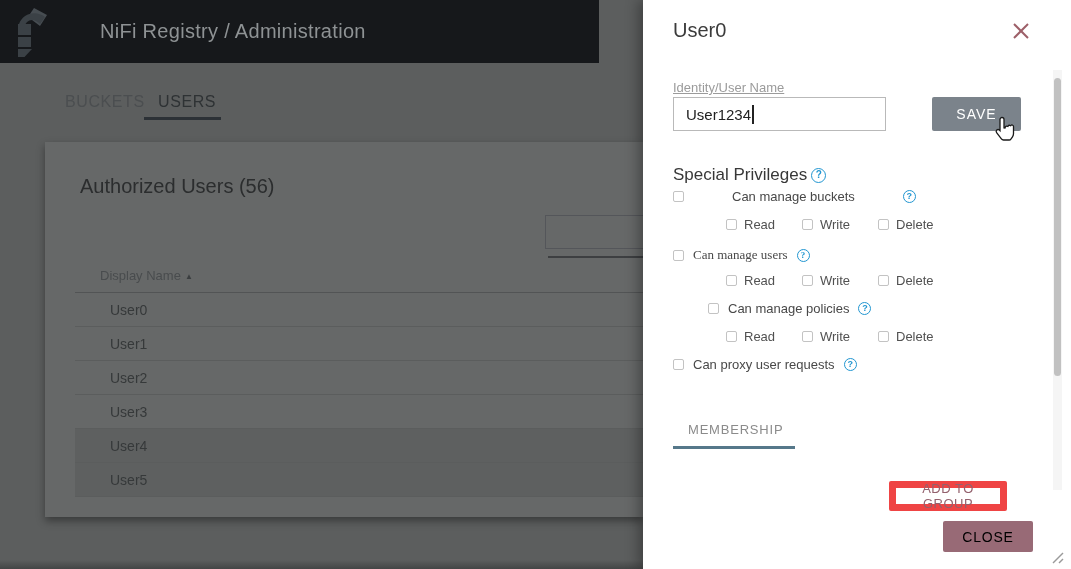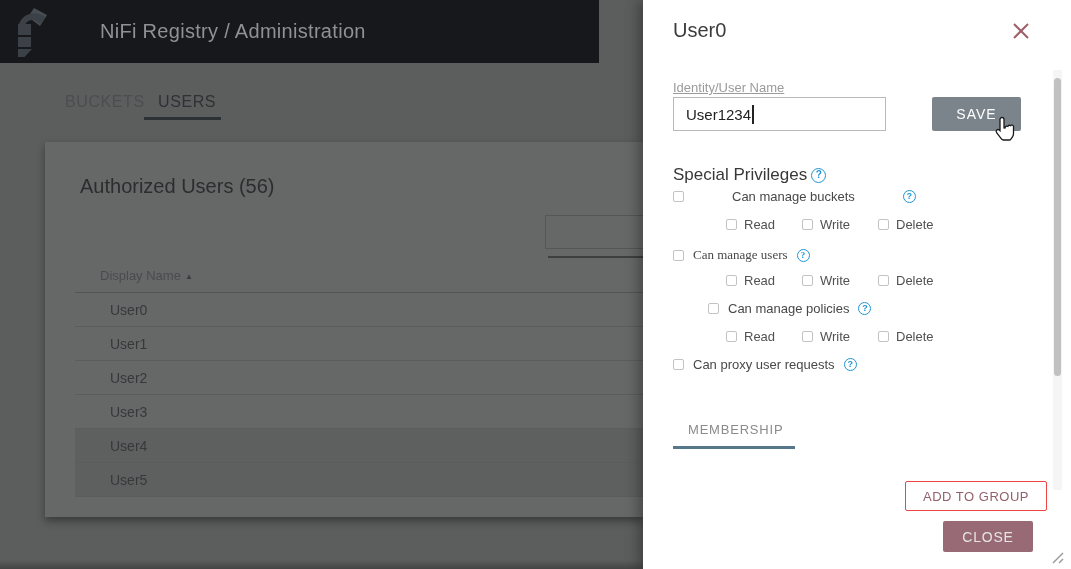--- a/index.html
+++ b/index.html
@@ -47,22 +47,22 @@
   .cb { width:11px; height:11px; border:1px solid #c3c3c3; border-radius:2px; background:#fff; flex:0 0 auto; cursor:pointer; }
   .prow .plabel { font-size:13px; color:#484848; }
   .srow { position:absolute; left:83px; display:flex; }
   .srow.s0 { top:217px; } .srow.s1 { top:273px; } .srow.s2 { top:329px; }
   .sitem { width:76px; display:flex; align-items:center; gap:7px; }
   .sitem .slabel { font-size:13px; color:#515151; }
 
   .p-memb-tab { position:absolute; left:45px; top:422px; font-size:13px; color:#8b8b8b; letter-spacing:0.8px; cursor:pointer; }
   .p-memb-underline { position:absolute; left:30px; top:446px; width:122px; height:3px; background:#56788a; }
   .p-memb-title { position:absolute; left:30px; top:485px; font-size:19px; color:#383838; }
-  .p-add-btn { position:absolute; left:262px; top:481px; width:142px; height:30px; background:#fff; border:1px solid #ef4444; border-radius:2px; color:#93616d; font-size:13px; letter-spacing:0.5px; display:flex; align-items:center; justify-content:center; cursor:pointer; font-family:inherit; }
-  .p-close-btn { position:absolute; left:300px; top:521px; width:90px; height:31px; background:#986a76; border:none; border-radius:2px; color:#e5e5e5; font-size:14px; letter-spacing:0.8px; display:flex; align-items:center; justify-content:center; cursor:pointer; font-family:inherit; }
+  .p-add-btn { position:absolute; left:246px; top:481px; width:118px; height:30px; background:#fff; border:7px solid #ef4444; border-radius:2px; color:#93616d; font-size:13px; letter-spacing:0.5px; display:flex; align-items:center; justify-content:center; cursor:pointer; font-family:inherit; }
+  .p-close-btn { position:absolute; left:300px; top:521px; width:90px; height:31px; background:#986a76; border:none; border-radius:2px; color:#000000; font-size:14px; letter-spacing:0.8px; display:flex; align-items:center; justify-content:center; cursor:pointer; font-family:inherit; }
   .p-scroll-track { position:absolute; left:410px; top:70px; width:9px; height:420px; background:#f5f5f5; }
   .p-scroll-thumb { position:absolute; left:1px; top:8px; width:7px; height:298px; background:#c1c1c1; border-radius:4px; cursor:grab; }
   .p-grip { position:absolute; left:406px; top:549px; width:15px; height:15px; }
 </style>
 </head>
 <body>
 
 <div class="stage">
 
   <div class="main">

